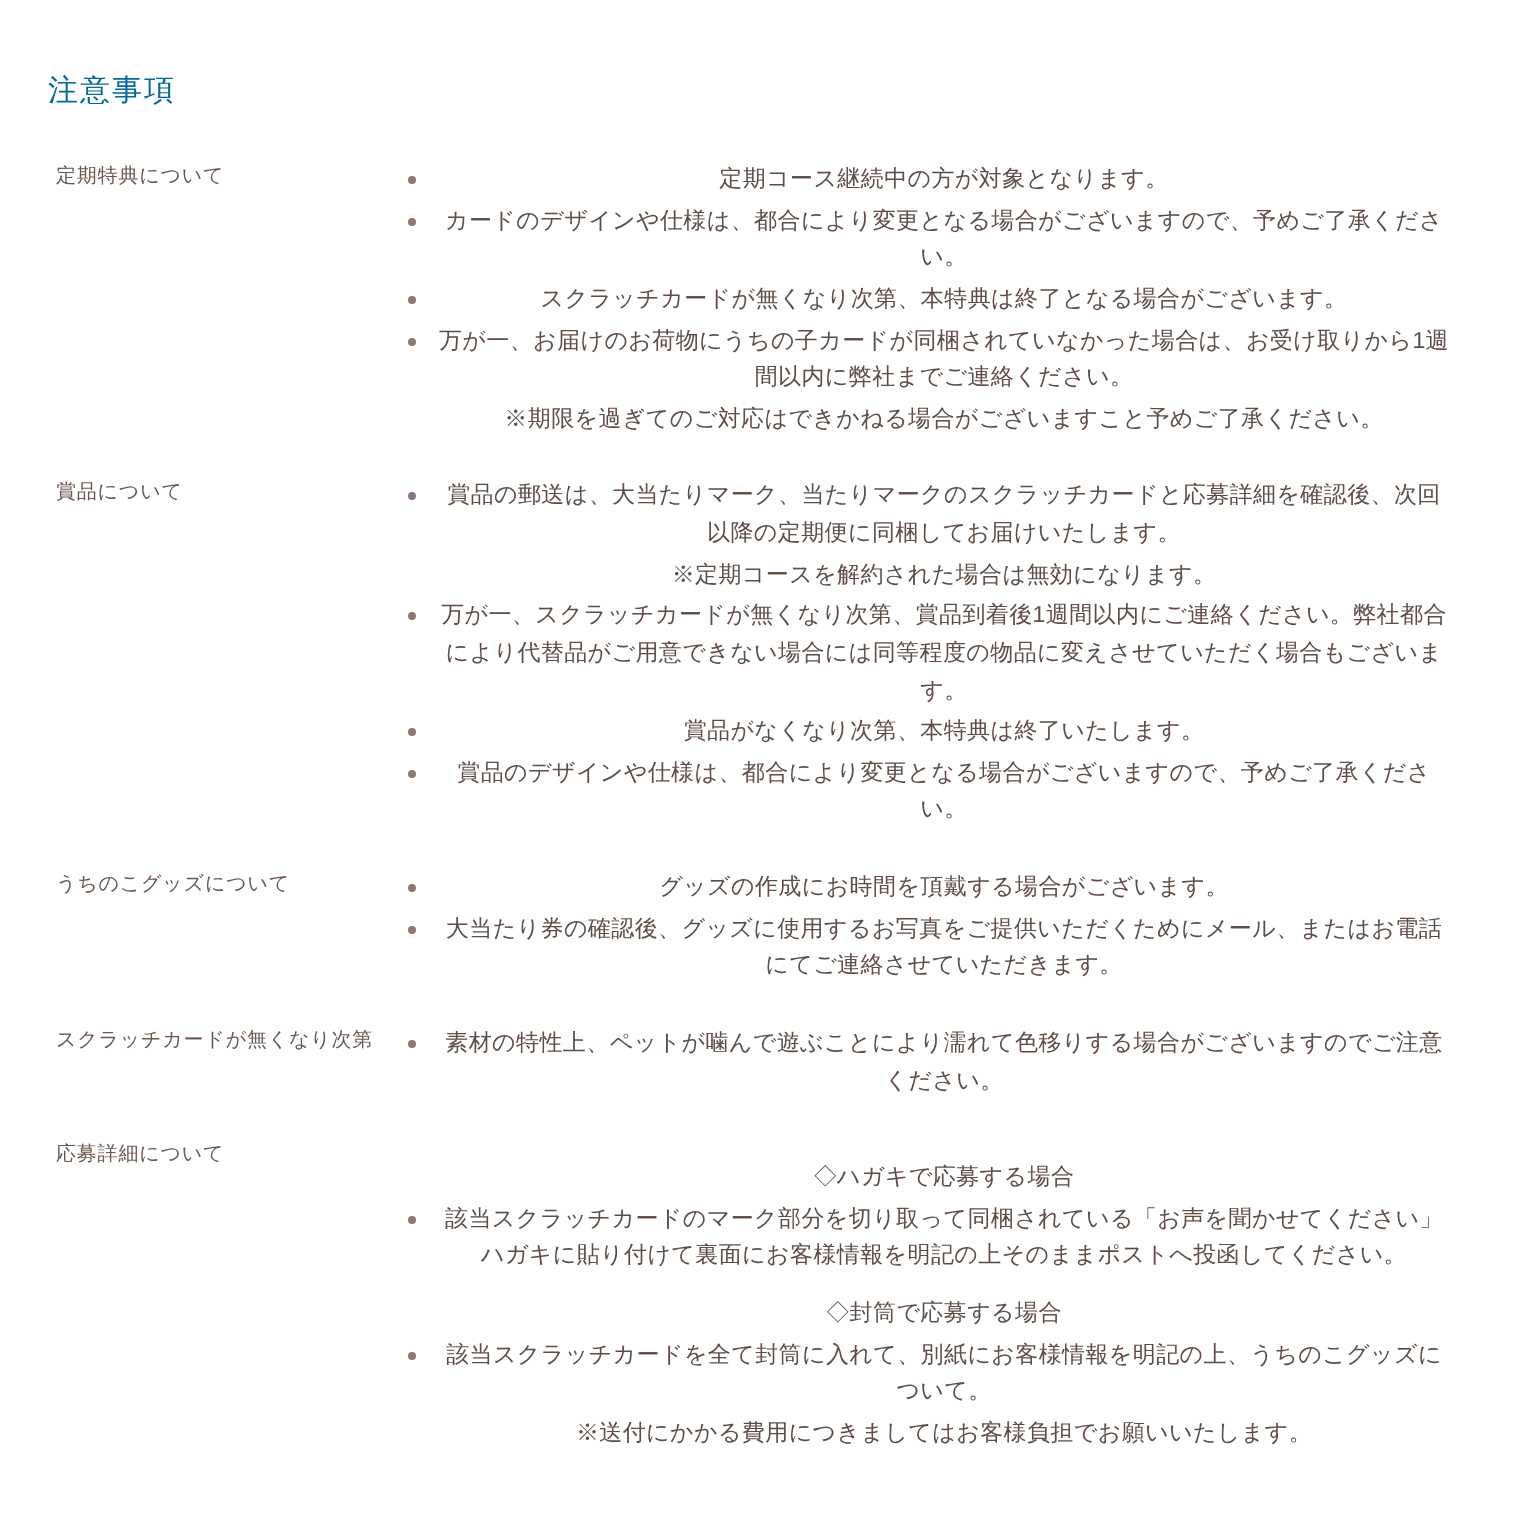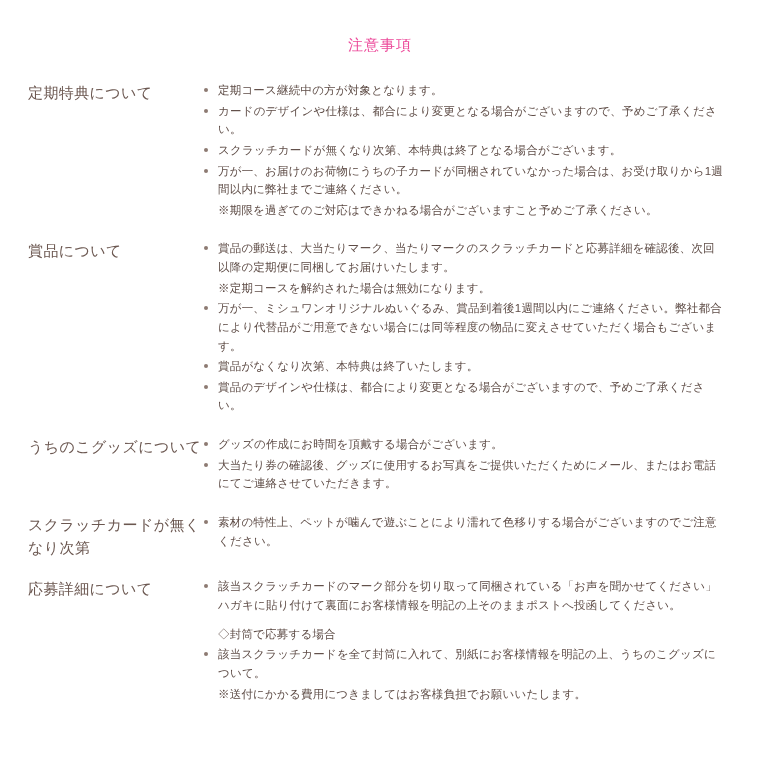--- a/index.html
+++ b/index.html
@@ -15,50 +15,50 @@
     overflow: hidden;
   }
   .page {
     position: relative;
     width: 760px;
     height: 759px;
     box-sizing: border-box;
     padding: 28px 24px 0 24px;
   }
   .doc-title {
-    text-align: center;
     font-size: 15px;
-    color: #ec4899;
+    color: #0369a1;
     letter-spacing: 1px;
     margin: 8px 0 26px 0;
     font-weight: normal;
   }
   .section {
     display: flex;
     align-items: flex-start;
     margin-bottom: 18px;
   }
   .section-label {
     width: 178px;
     flex: 0 0 178px;
-    font-size: 15px;
+    font-size: 10px;
     color: #6b5750;
     line-height: 1.55;
     padding-left: 4px;
     box-sizing: border-box;
     letter-spacing: 0.4px;
   }
   .section-body {
     flex: 1 1 auto;
     padding-right: 10px;
   }
   ul.bullets {
     list-style: none;
     margin: 0;
     padding: 0;
+    text-align: center;
   }
   ul.bullets > li {
     position: relative;
     padding-left: 16px;
     font-size: 11.5px;
     line-height: 1.62;
     color: #5e4c46;
     margin-bottom: 2px;
     letter-spacing: 0.2px;
   }
@@ -103,21 +103,21 @@
             <li class="plain">※期限を過ぎてのご対応はできかねる場合がございますこと予めご了承ください。</li>
           </ul>
         </div>
       </div>
       <div class="section">
         <div class="section-label">賞品について</div>
         <div class="section-body">
           <ul class="bullets">
             <li class="bullet">賞品の郵送は、大当たりマーク、当たりマークのスクラッチカードと応募詳細を確認後、次回以降の定期便に同梱してお届けいたします。</li>
             <li class="plain">※定期コースを解約された場合は無効になります。</li>
-            <li class="bullet">万が一、ミシュワンオリジナルぬいぐるみ、賞品到着後1週間以内にご連絡ください。弊社都合により代替品がご用意できない場合には同等程度の物品に変えさせていただく場合もございます。</li>
+            <li class="bullet">万が一、スクラッチカードが無くなり次第、賞品到着後1週間以内にご連絡ください。弊社都合により代替品がご用意できない場合には同等程度の物品に変えさせていただく場合もございます。</li>
             <li class="bullet">賞品がなくなり次第、本特典は終了いたします。</li>
             <li class="bullet">賞品のデザインや仕様は、都合により変更となる場合がございますので、予めご了承ください。</li>
           </ul>
         </div>
       </div>
       <div class="section">
         <div class="section-label">うちのこグッズについて</div>
         <div class="section-body">
           <ul class="bullets">
             <li class="bullet">グッズの作成にお時間を頂戴する場合がございます。</li>
@@ -130,20 +130,21 @@
         <div class="section-body">
           <ul class="bullets">
             <li class="bullet">素材の特性上、ペットが噛んで遊ぶことにより濡れて色移りする場合がございますのでご注意ください。</li>
           </ul>
         </div>
       </div>
       <div class="section">
         <div class="section-label">応募詳細について</div>
         <div class="section-body">
           <ul class="bullets">
+            <li class="heading">◇ハガキで応募する場合</li>
             <li class="bullet">該当スクラッチカードのマーク部分を切り取って同梱されている「お声を聞かせてください」ハガキに貼り付けて裏面にお客様情報を明記の上そのままポストへ投函してください。</li>
             <li class="heading">◇封筒で応募する場合</li>
             <li class="bullet">該当スクラッチカードを全て封筒に入れて、別紙にお客様情報を明記の上、うちのこグッズについて。</li>
             <li class="plain">※送付にかかる費用につきましてはお客様負担でお願いいたします。</li>
           </ul>
         </div>
       </div>
     </div>
 </div>
 

